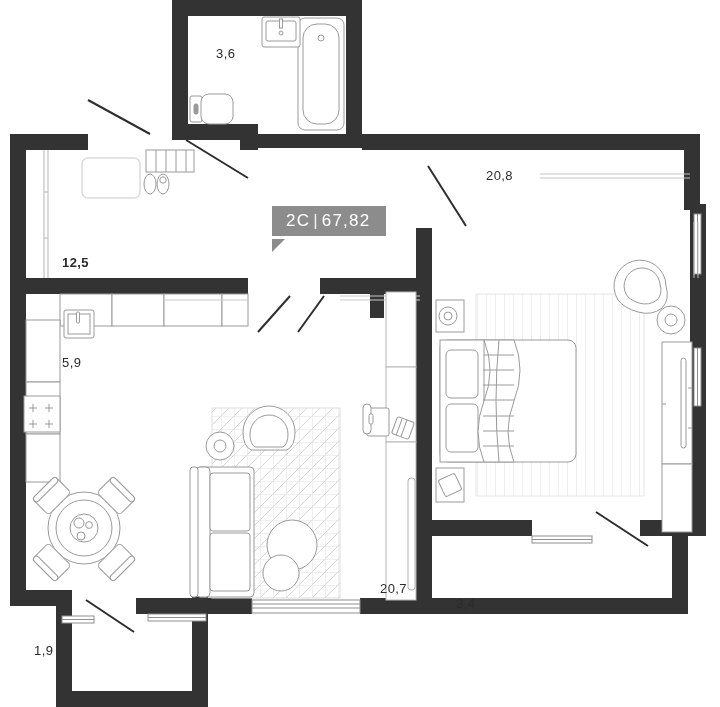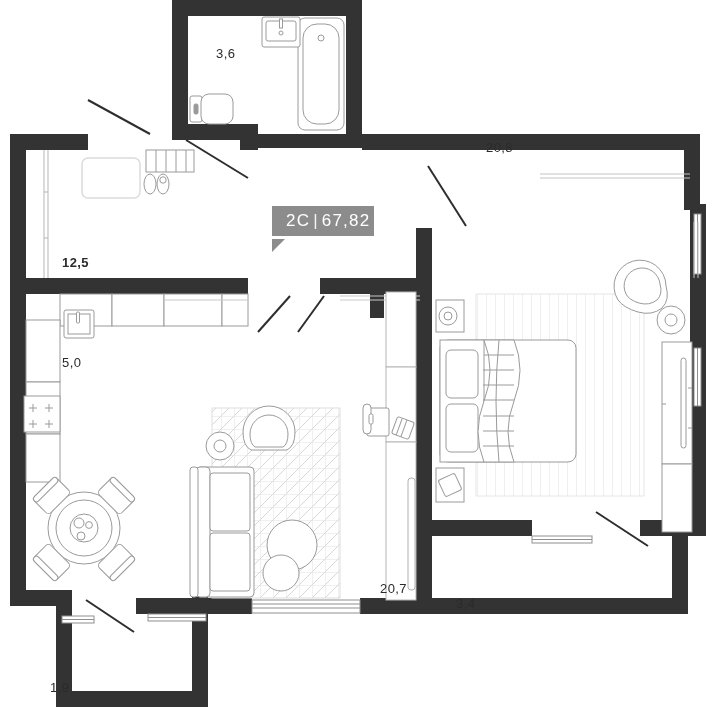--- a/index.html
+++ b/index.html
@@ -6,21 +6,21 @@
   body{width:720px;height:707px;font-family:"Liberation Sans",sans-serif;overflow:hidden;}
   #stage{position:relative;width:720px;height:707px;background:#ffffff;}
   #plan{position:absolute;left:0;top:0;width:720px;height:707px;}
   .area-label{
     position:absolute;font-family:"Liberation Sans",sans-serif;
     font-size:13px;color:#2b2b2b;letter-spacing:.4px;white-space:nowrap;
   }
   #badge{
     position:absolute;background:#8c8c8c;color:#ffffff;
     font-size:17px;letter-spacing:1.2px;
-    padding:6px 4px 7px 14px;white-space:nowrap;line-height:1;
+    padding:6px 16px 7px 14px;white-space:nowrap;line-height:1;
   }
   #badge .sep{padding:0 3px;opacity:.9;}
   #badge-tail{
     position:absolute;width:0;height:0;
     border-left:13px solid #8c8c8c;
     border-bottom:13px solid transparent;
   }
 </style>
 </head>
 <body>
@@ -282,24 +282,24 @@
     <g fill="none" stroke="#c4c4c4" stroke-width="1">
       <line x1="540" y1="174" x2="690" y2="174"></line>
       <line x1="540" y1="178" x2="690" y2="178"></line>
       <line x1="694" y1="222" x2="694" y2="278"></line>
       <line x1="698" y1="222" x2="698" y2="278"></line>
     </g>
   </svg>
 
   <div class="area-label" style="left:216px;top:46px;">3,6</div>
   <div class="area-label" style="left:62px;top:255px;font-weight:bold;">12,5</div>
-  <div class="area-label" style="left:62px;top:355px;">5,0</div>
-  <div class="area-label" style="left:486px;top:140px;">20,8</div>
+  <div class="area-label" style="left:62px;top:355px;">5,9</div>
+  <div class="area-label" style="left:486px;top:168px;">20,8</div>
   <div class="area-label" style="left:352px;top:581px;margin-left:28px;">20,7</div>
   <div class="area-label" style="left:456px;top:596px;">3,4</div>
-  <div class="area-label" style="left:34px;top:680px;margin-left:16px;">1,9</div>
+  <div class="area-label" style="left:34px;top:643px;">1,9</div>
 
   <div id="badge" style="left:272px;top:206px;">
     <span>2C</span><span class="sep">|</span><span>67,82</span>
   </div>
   <div id="badge-tail" style="left:272px;top:239px;"></div>
 
 </div>
 
 </body></html>

